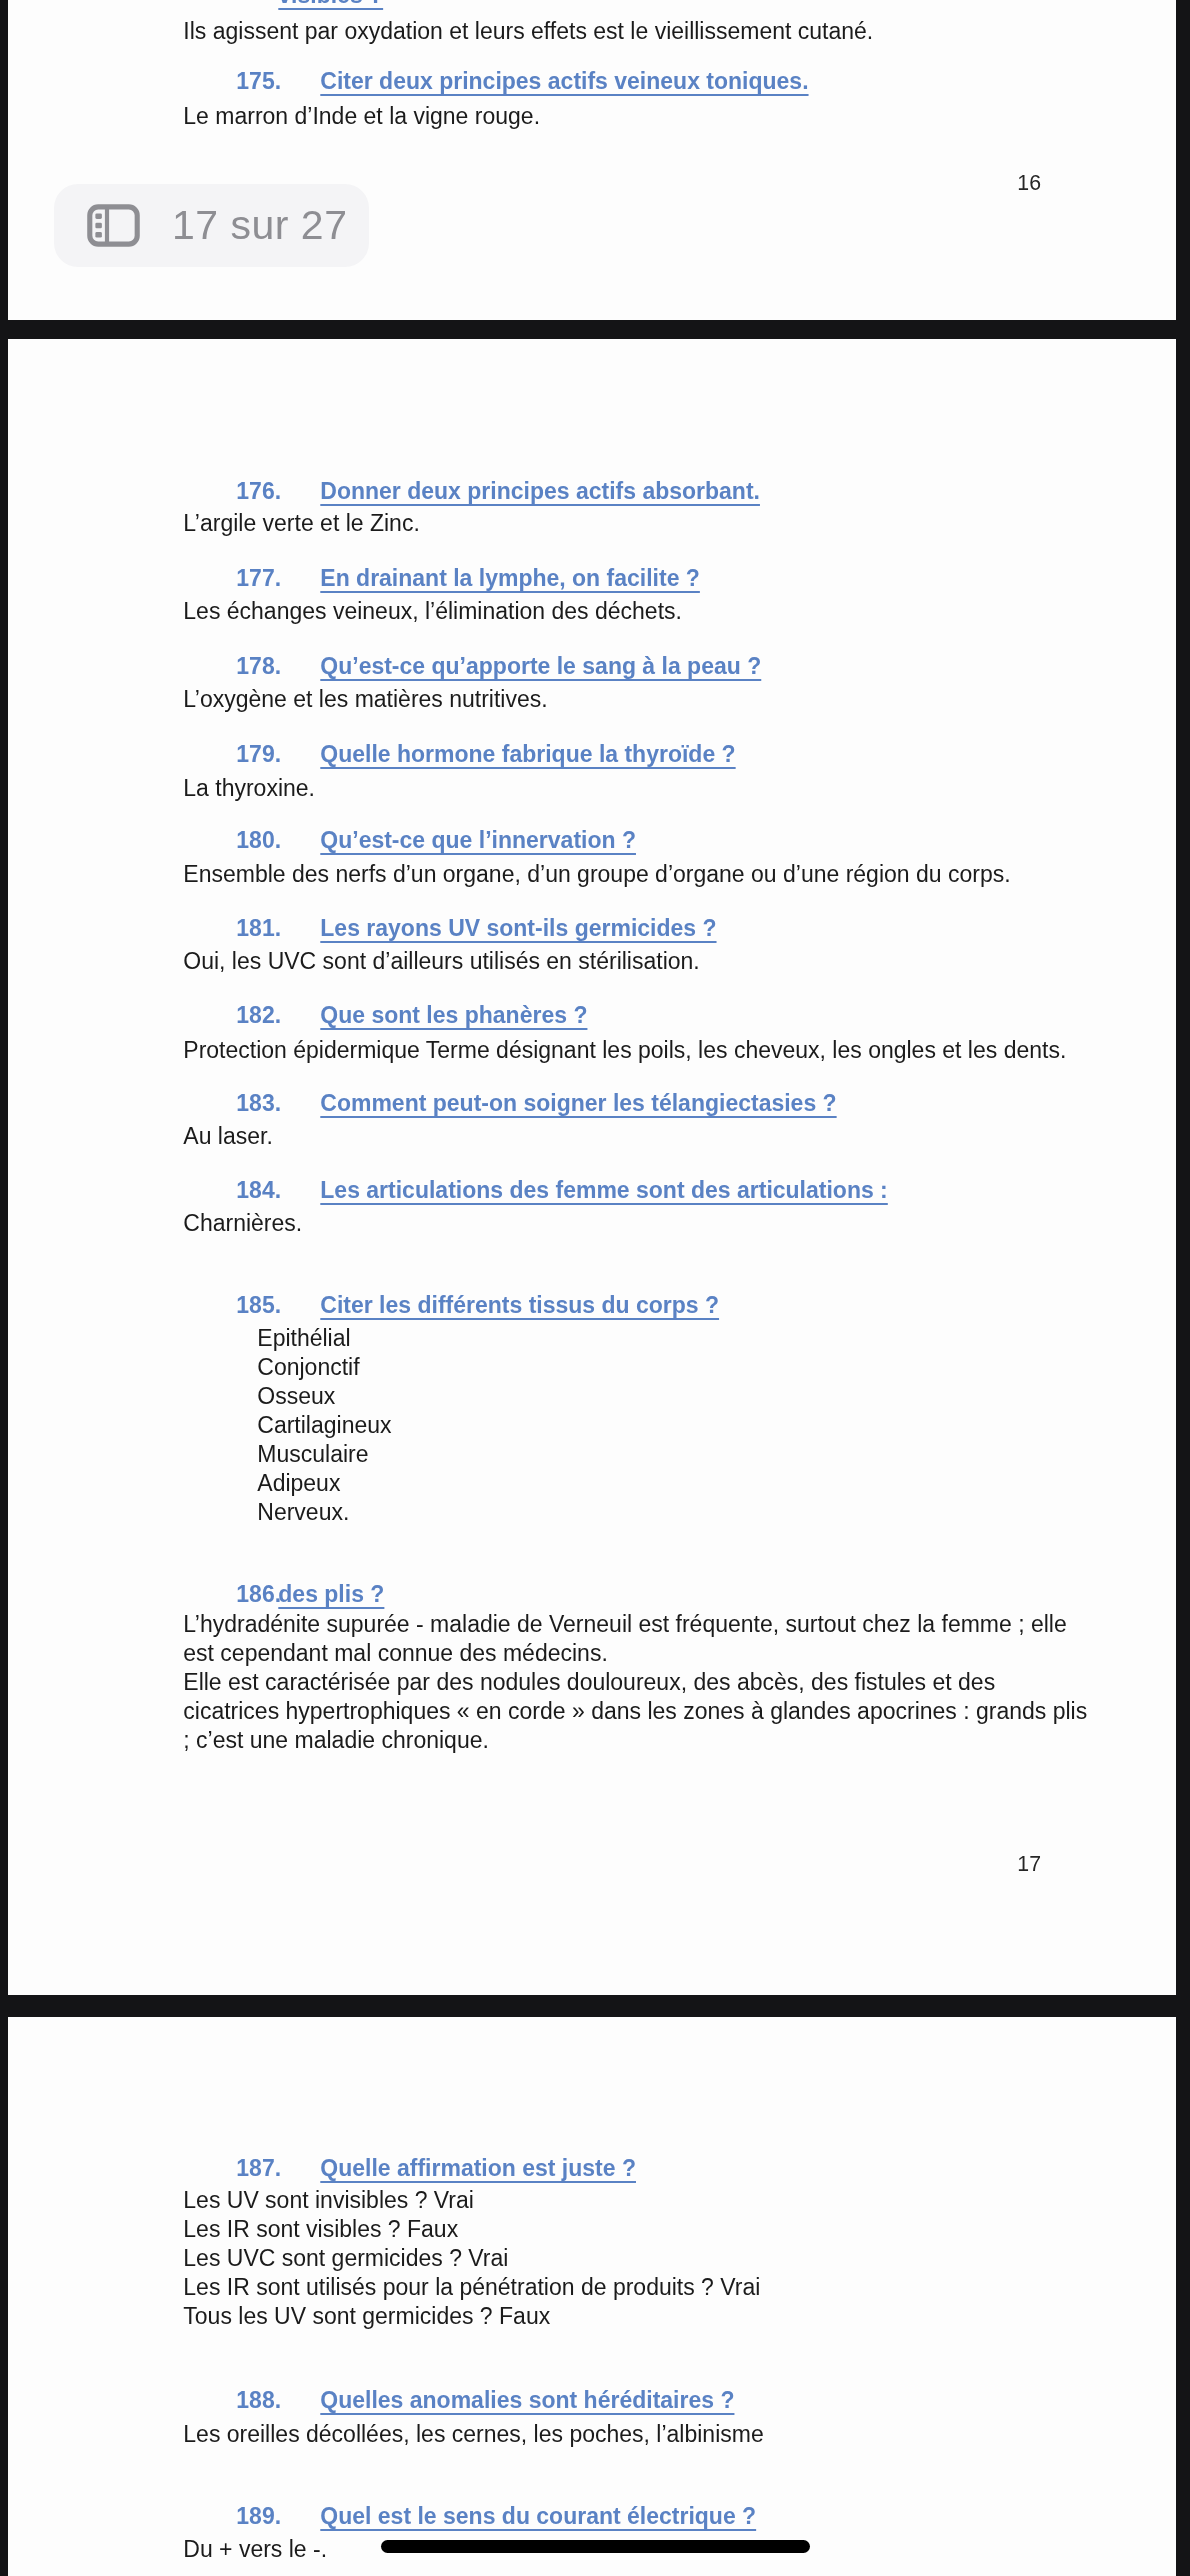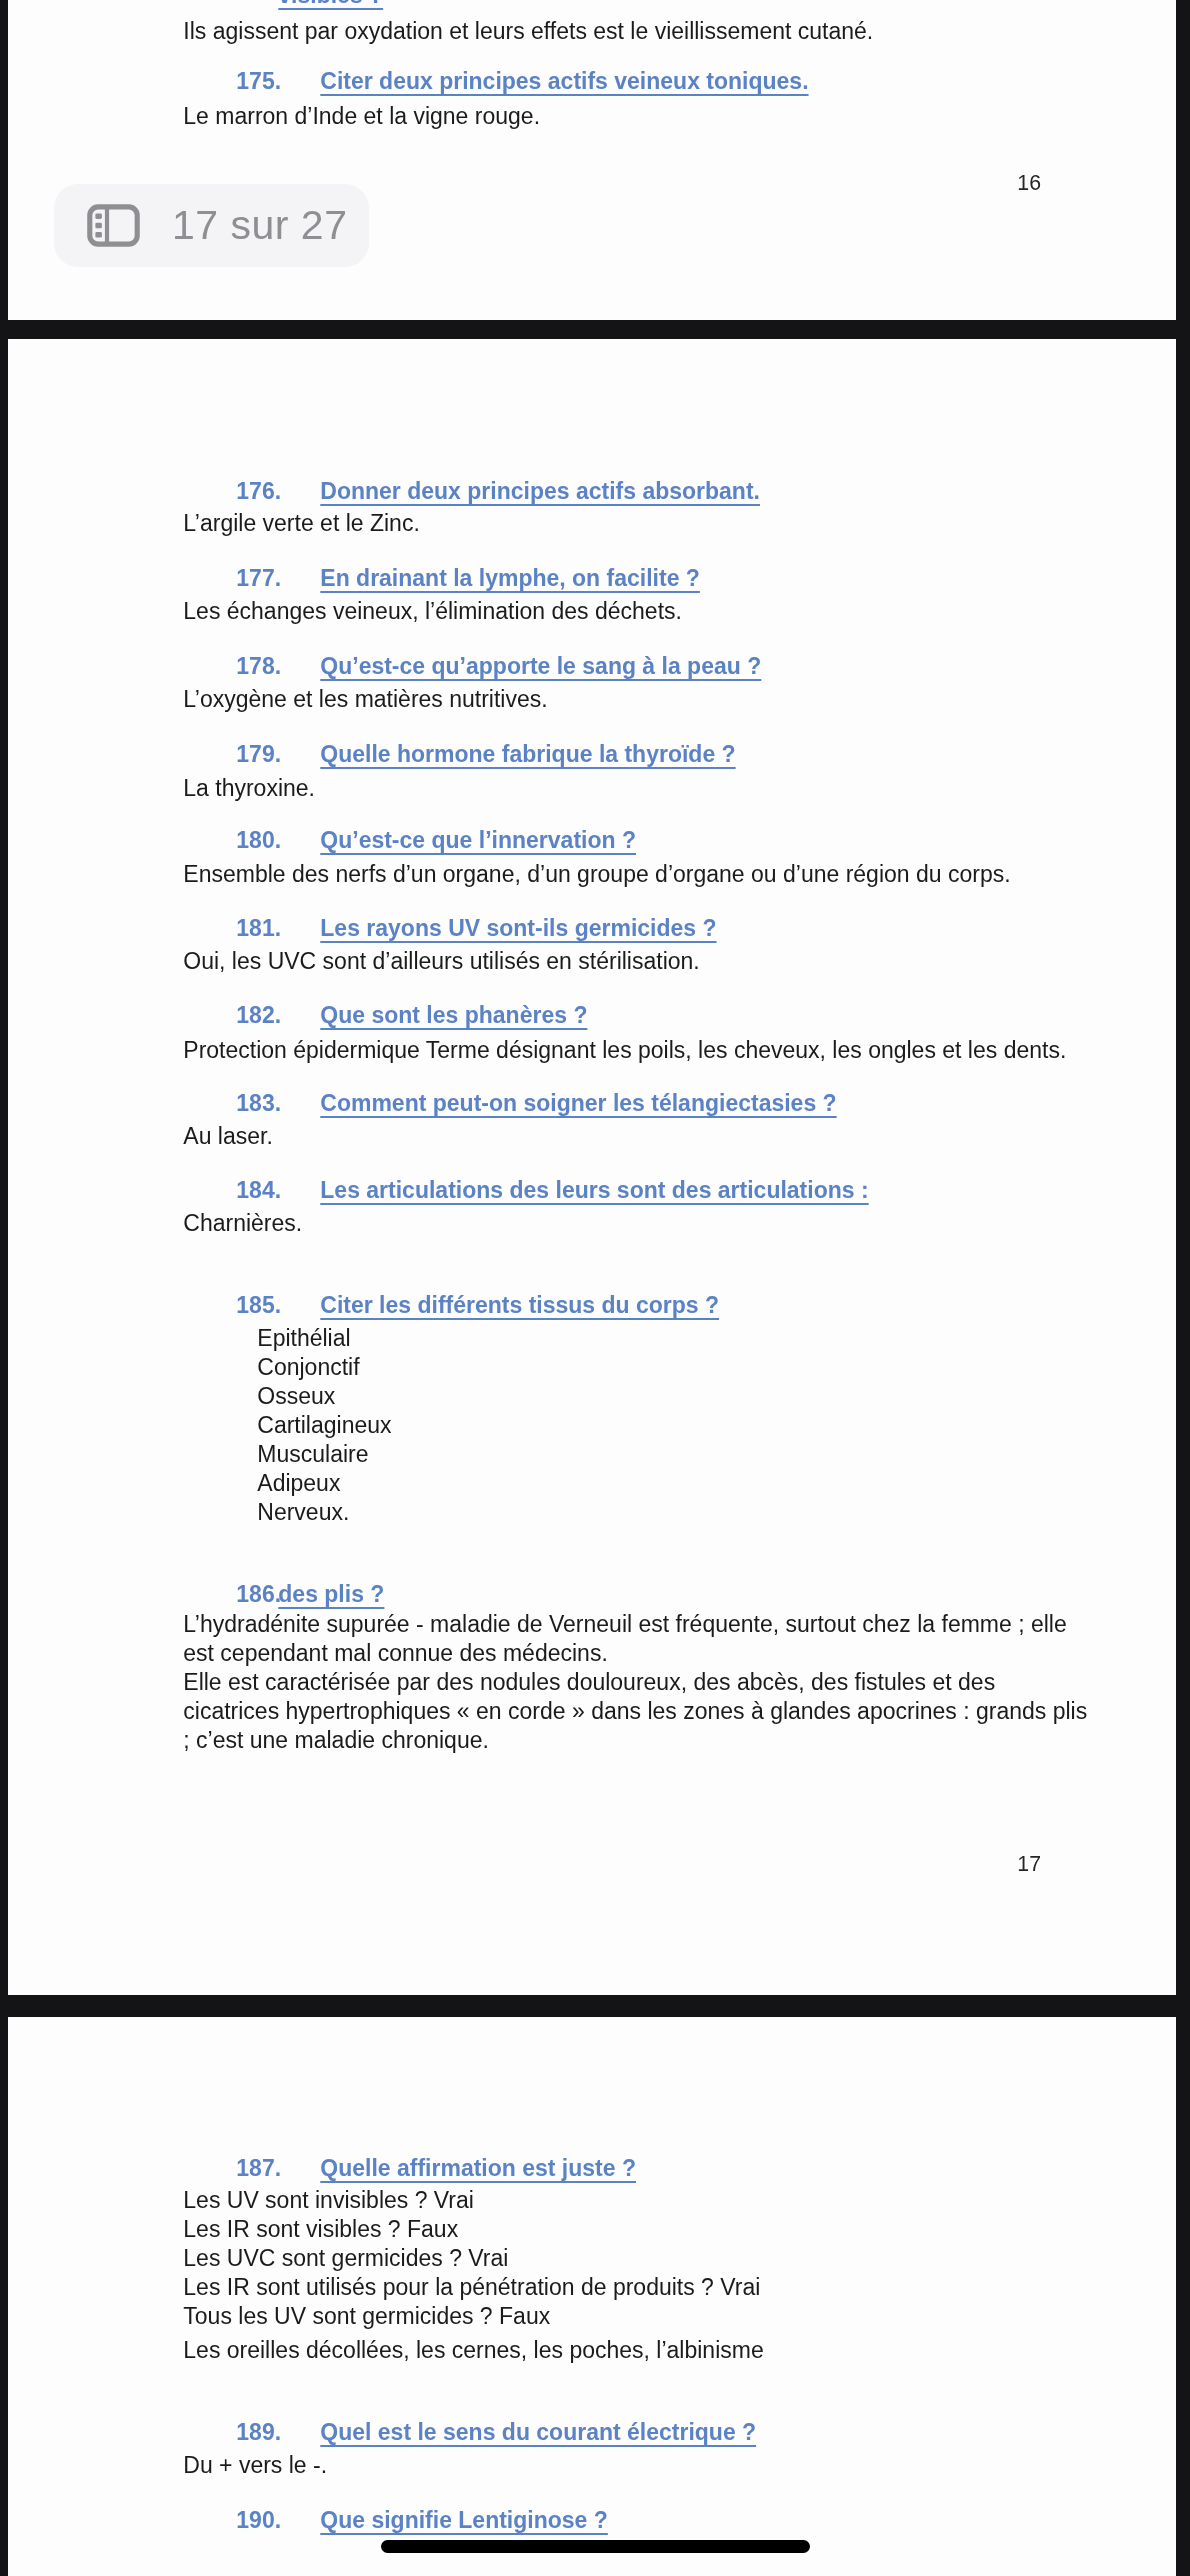--- a/index.html
+++ b/index.html
@@ -163,21 +163,21 @@
   <div class="ans mt6">Protection épidermique Terme désignant les poils, les cheveux, les ongles et les dents.</div>
 
   <div class="q mt26">
     <span class="qnum">183.</span>
     <span class="qt">Comment peut-on soigner les télangiectasies ?</span>
   </div>
   <div class="ans mt4">Au laser.</div>
 
   <div class="q mt27">
     <span class="qnum">184.</span>
-    <span class="qt">Les articulations des leurs sont des articulations :</span>
+    <span class="qt">Les articulations des femme sont des articulations :</span>
   </div>
   <div class="ans mt5">Charnières.</div>
 
   <div class="q mt57">
     <span class="qnum">185.</span>
     <span class="qt">Citer les différents tissus du corps ?</span>
   </div>
   <div class="ans lst mt4">Epithélial
 Conjonctif
 Osseux
@@ -206,20 +206,24 @@
   <div class="q mt148">
     <span class="qnum">187.</span>
     <span class="qt">Quelle affirmation est juste ?</span>
   </div>
   <div class="ans mt4">Les UV sont invisibles ? Vrai
 Les IR sont visibles ? Faux
 Les UVC sont germicides ? Vrai
 Les IR sont utilisés pour la pénétration de produits ? Vrai
 Tous les UV sont germicides ? Faux</div>
 
+  <div class="q mt59">
+    <span class="qnum">188.</span>
+    <span class="qt">Quelles anomalies sont héréditaires ?</span>
+  </div>
   <div class="ans mt5">Les oreilles décollées, les cernes, les poches, l’albinisme</div>
 
   <div class="q mt57">
     <span class="qnum">189.</span>
     <span class="qt">Quel est le sens du courant électrique ?</span>
   </div>
   <div class="ans mt5">Du + vers le -.</div>
 
   <div class="q mt28">
     <span class="qnum">190.</span>

